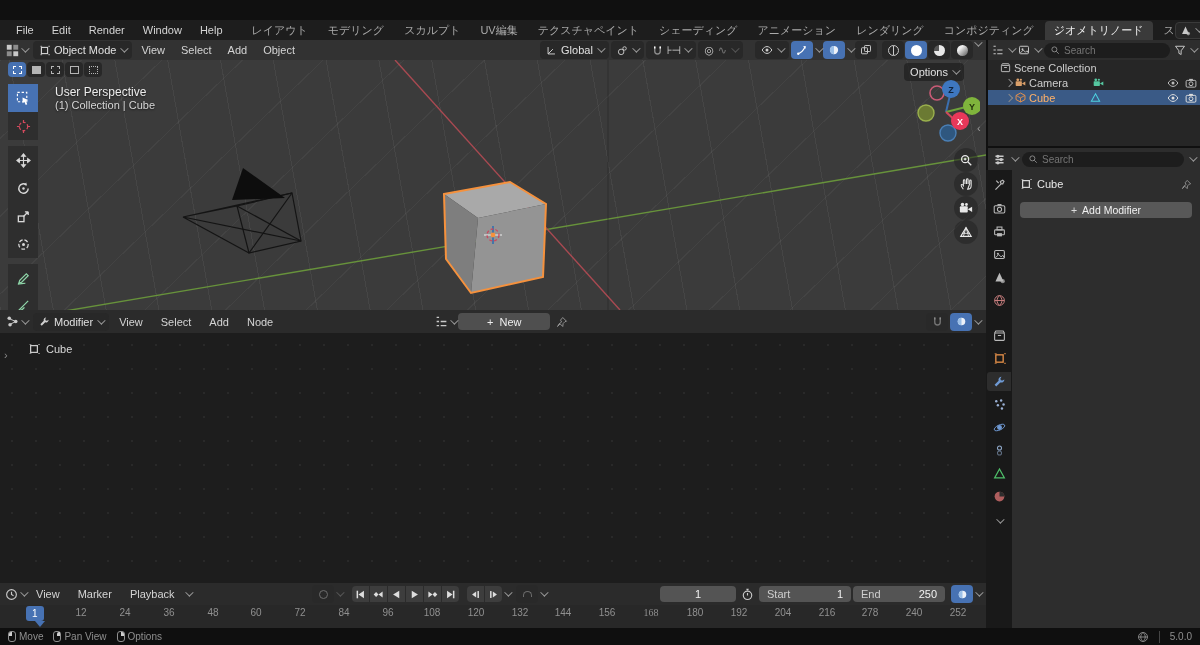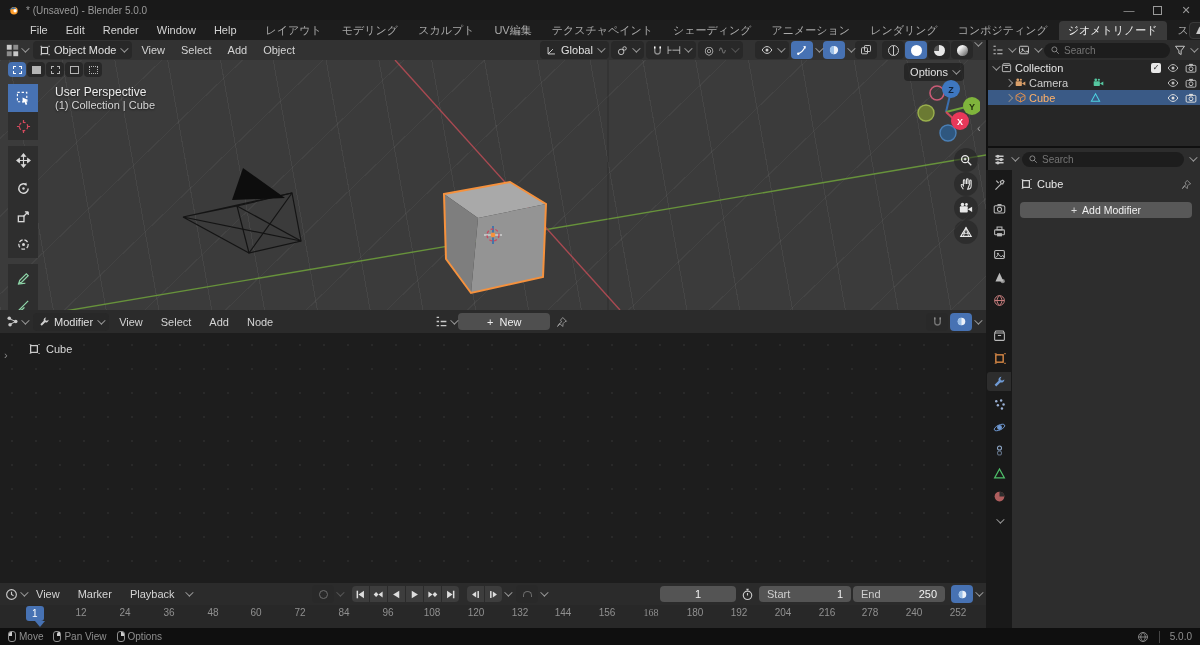--- a/index.html
+++ b/index.html
@@ -9,21 +9,21 @@
   #app { position:relative; width:1200px; height:645px; background:#101010; }
 
   
   #titlebar { left:0; top:0; width:1200px; height:20px; background:#191919;
     display:flex; align-items:center; padding:0 8px; gap:6px; color:#9a9a9a; font-size:10px; }
   .winbtns { margin-left:auto; display:flex; gap:18px; align-items:center; color:#9a9a9a; font-size:11px; }
   .winbtn { width:12px; height:12px; display:flex; align-items:center; justify-content:center; }
 
   
   #menubar { left:0; top:20px; width:1200px; height:20px; background:#1d1d1d;
-    display:flex; align-items:center; padding:0 20px; gap:2px; }
+    display:flex; align-items:center; padding:0 6px; gap:2px; }
   .menu-item { padding:2px 8px; border-radius:3px; color:#d4d4d4; }
   .ws-tab { padding:2px 9px; border-radius:4px 4px 0 0; color:#ababab; white-space:nowrap; }
   .ws-tab.active { background:#3a3a3a; color:#f0f0f0; }
   .id-block { display:flex; align-items:center; gap:4px; background:#262626;
     border:1px solid #3a3a3a; border-radius:4px; padding:1px 4px; height:17px; }
 
   
   .hdr { background:#323232; display:flex; align-items:center; gap:2px; padding:0 6px; }
   .hdr .menu-item { padding:2px 7px; }
   .drop { display:flex; align-items:center; gap:4px; background:#282828; border-radius:4px;
@@ -295,33 +295,20 @@
       </symbol>
     <symbol id="s-overlay" viewBox="0 0 16 16">
         <circle cx="8" cy="8" r="5.5" fill="currentColor" opacity=".9"></circle>
         <path d="M8 2.5a5.5 5.5 0 0 0 0 11" fill="#9cc0e8"></path>
       </symbol>
   </defs>
 </svg>
 
 <div id="app">
 
-  <div id="titlebar" class="abs">
-    <svg class="i" width="12" height="12" viewBox="0 0 16 16">
-        <circle cx="8" cy="9" r="5" fill="#ff9e2c"></circle>
-        <circle cx="9.5" cy="9" r="2.2" fill="#fff"></circle>
-        <path d="M1 7.5 8 4l3 2z" fill="#2a6db0"></path>
-      </svg>
-    <span>* (Unsaved) - Blender 5.0.0</span>
-    <div class="winbtns">
-      <span class="winbtn">—</span>
-      <span class="winbtn" style="border:1px solid #9a9a9a; width:9px; height:9px;"></span>
-      <span class="winbtn">✕</span>
-    </div>
-  </div>
 
   <div id="menubar" class="abs">
     <svg class="i" width="14" height="14" viewBox="0 0 16 16">
         <circle cx="8" cy="9" r="5.4" fill="#ff9e2c"></circle>
         <circle cx="9.7" cy="9" r="2.3" fill="#fff"></circle>
         <path d="M0.5 7.5 8 3.6l3.4 2.3z" fill="#2a6db0"></path>
       </svg>
     <span class="menu-item">File</span>
     <span class="menu-item">Edit</span>
     <span class="menu-item">Render</span>
@@ -596,35 +583,25 @@
         </svg>
       <input placeholder="Search" style="">
     </div>
     <svg class="i" width="12" height="12" viewBox="0 0 16 16" color="#c9c9c9">
         <use href="#s-funnel"></use>
       </svg>
     <span class="chev"></span>
   </div>
 
   <div id="outliner" class="abs">
-    <div class="ol-row" style="padding-left:4px;">
-      <span class="chev"></span>
+    <div class="ol-row" style="padding-left:12px;">
       <svg class="i" width="11" height="11" viewBox="0 0 16 16" color="#c9c9c9">
           <use href="#s-box"></use>
         </svg>
-      <span class="lbl" style="color:#e6e6e6;">Collection</span>
-      <div class="ol-right">
-        <span style="width:10px;height:10px;background:#e8e8e8;border-radius:2px;color:#222;font-size:8px;display:flex;align-items:center;justify-content:center;">✓</span>
-        <svg class="i" width="12" height="12" viewBox="0 0 16 16" color="#bdbdbd">
-            <use href="#s-eye"></use>
-          </svg>
-        <svg class="i" width="12" height="12" viewBox="0 0 16 16" color="#bdbdbd">
-            <use href="#s-cam"></use>
-          </svg>
-      </div>
+      <span class="lbl">Scene Collection</span>
     </div>
     <div class="ol-row" style="padding-left:18px;">
       <span class="exp"></span>
       <svg class="i" width="11" height="11" viewBox="0 0 16 16" color="#dba06a">
           <use href="#s-camobj"></use>
         </svg>
       <span class="lbl">Camera</span>
       <svg class="i" width="11" height="11" viewBox="0 0 16 16" color="#55c6a0" style="margin-left:22px;">
           <use href="#s-camobj"></use>
         </svg>

